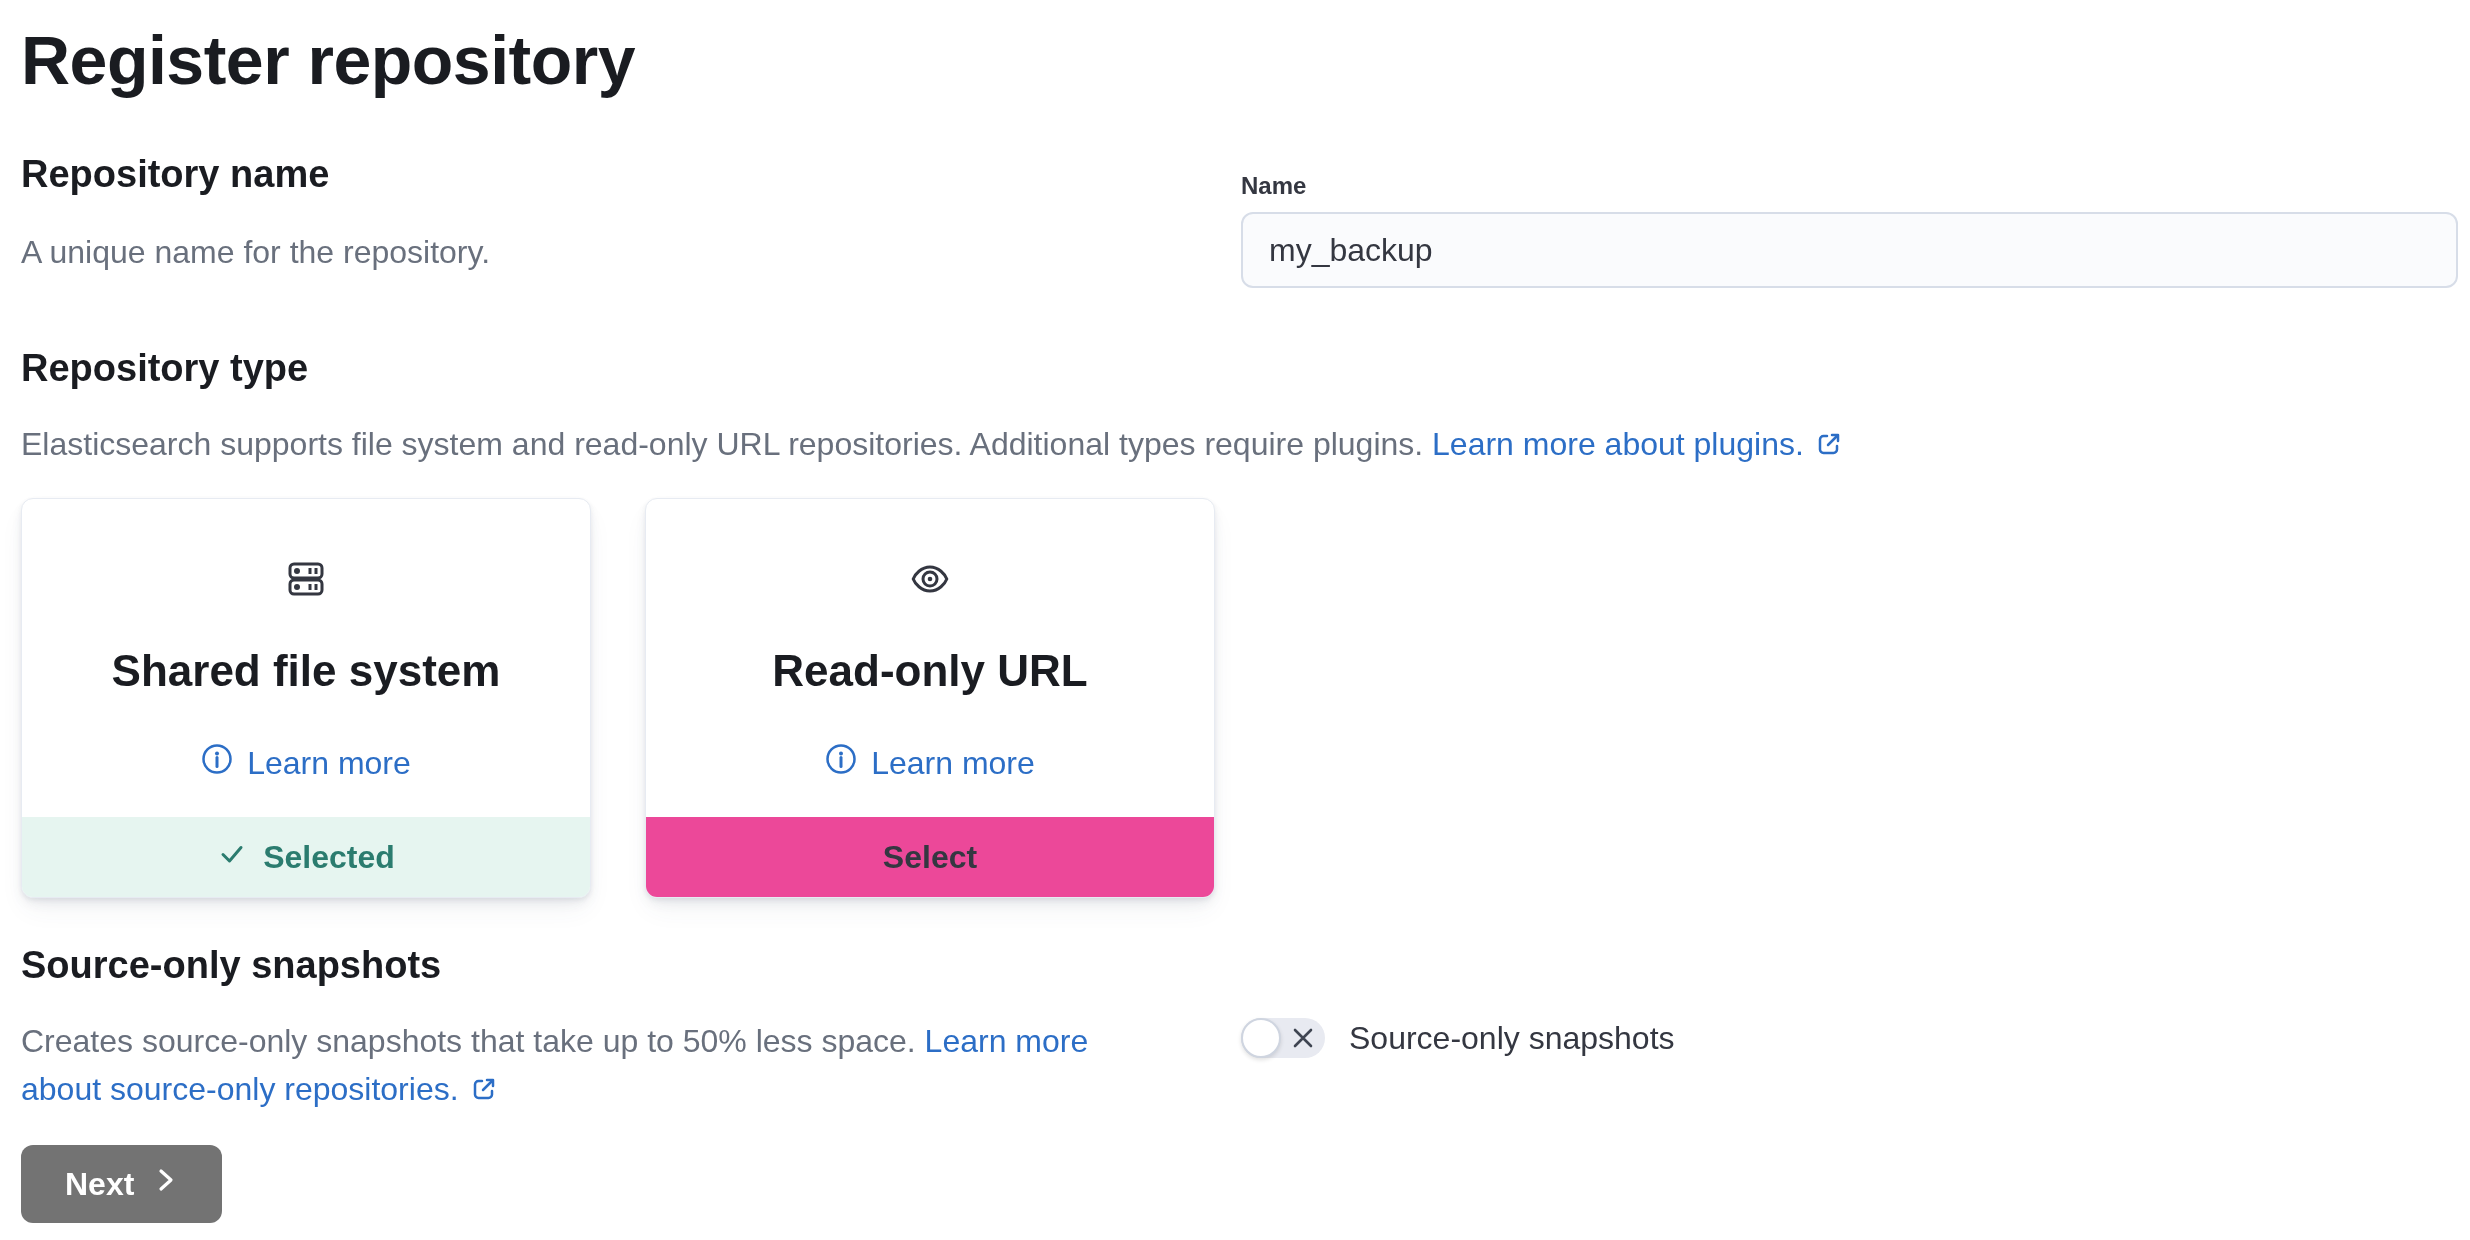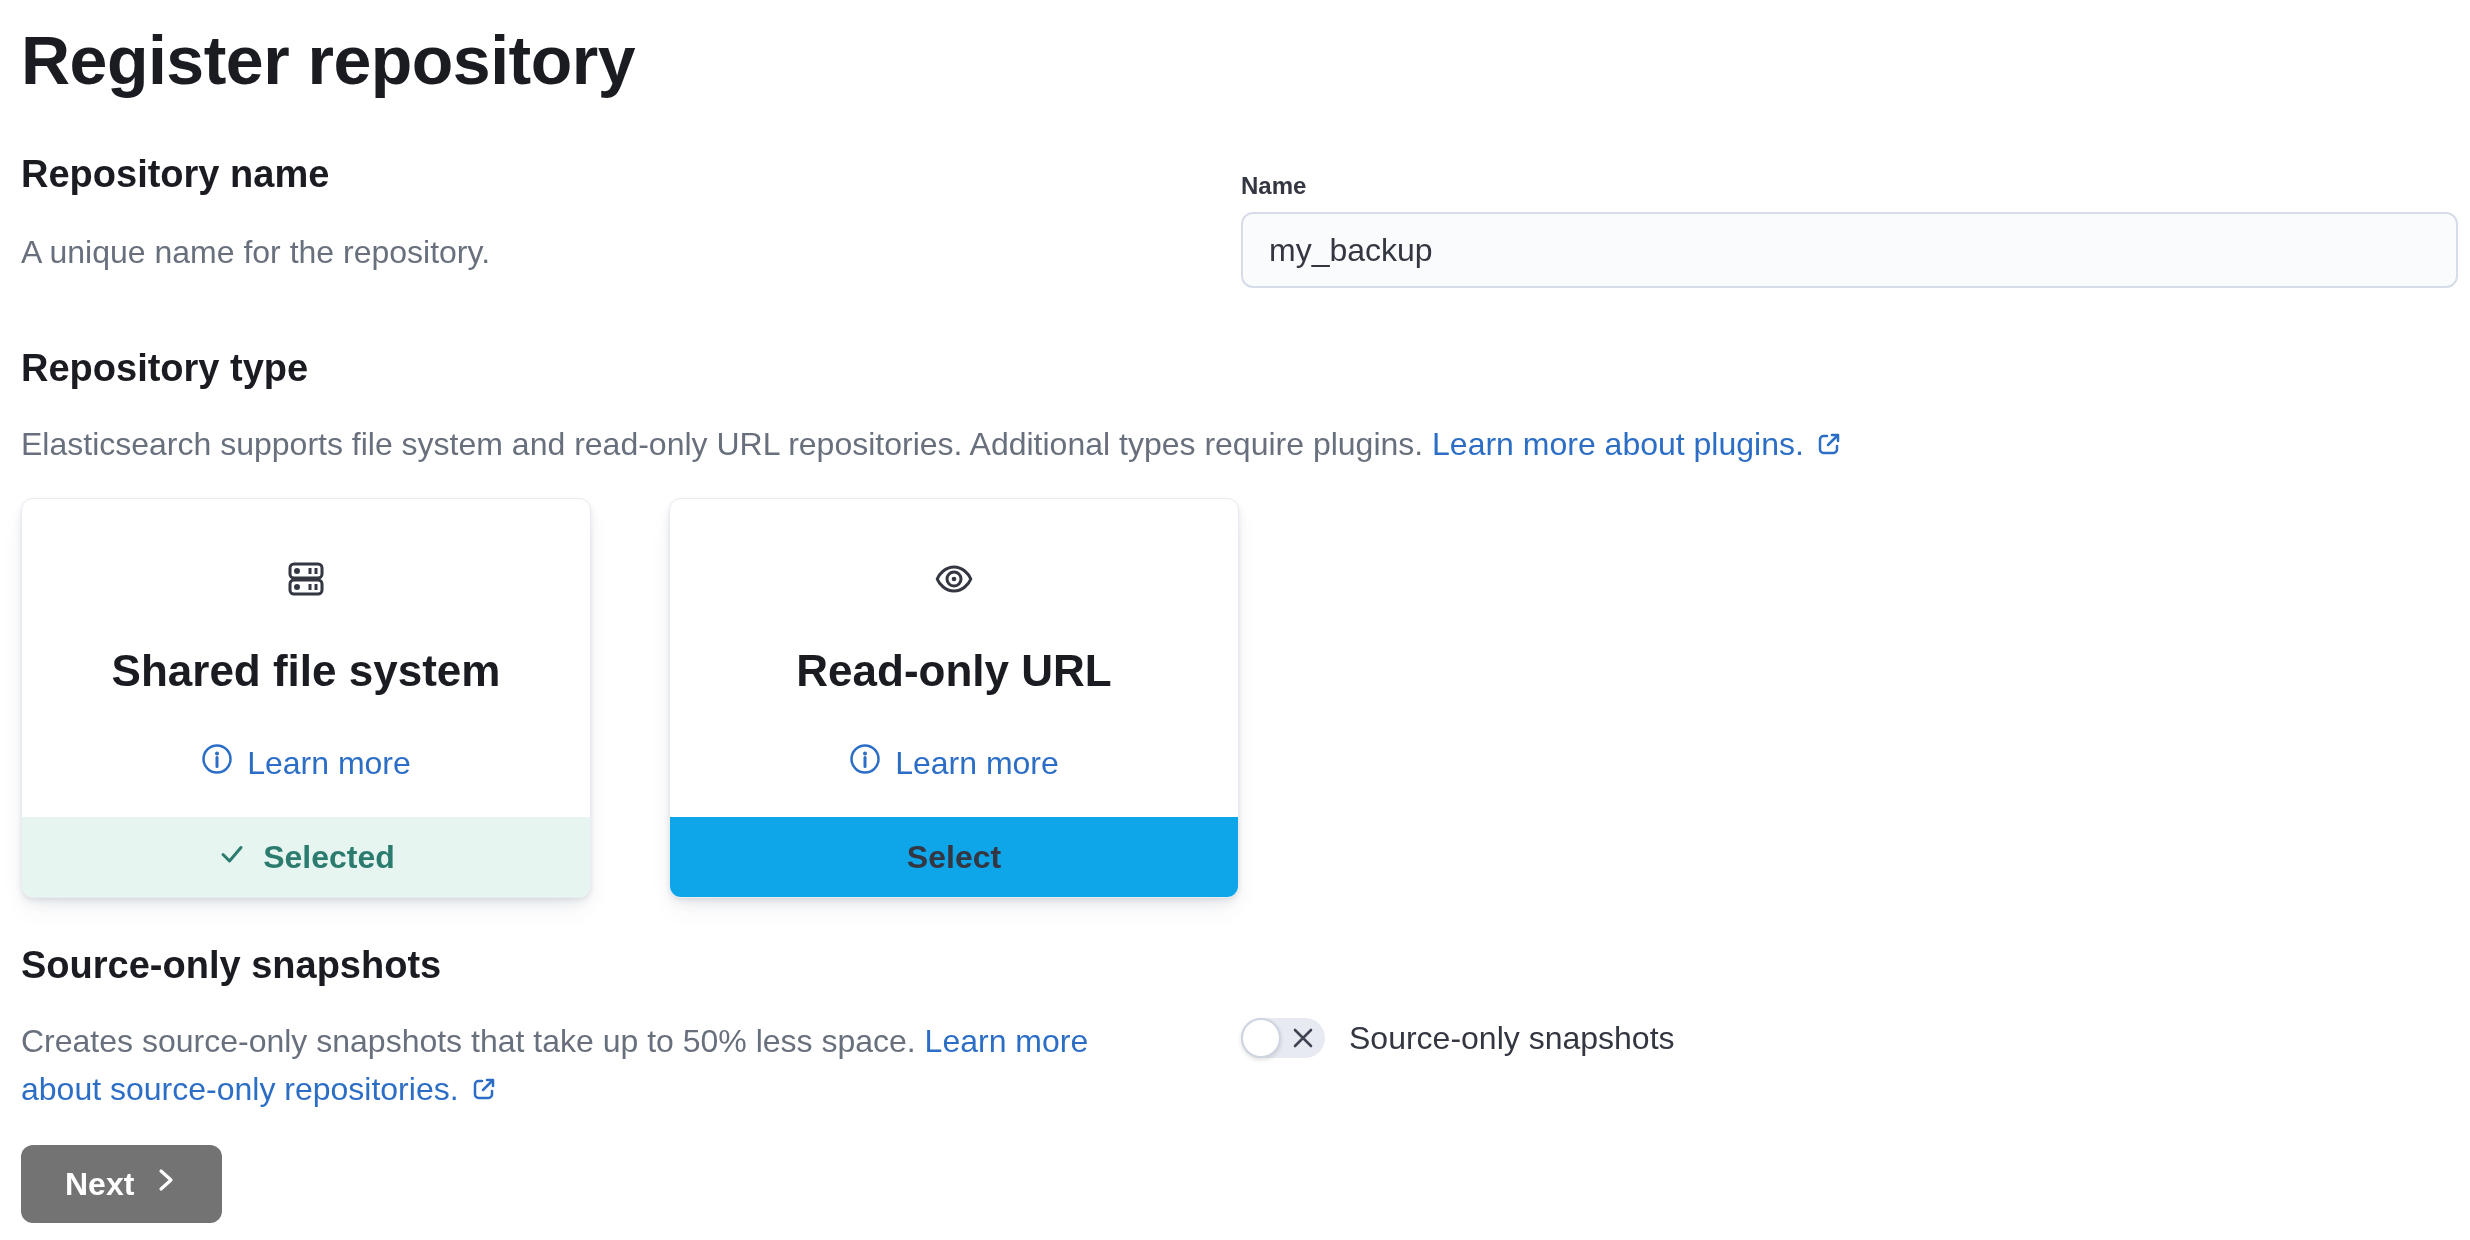--- a/index.html
+++ b/index.html
@@ -31,40 +31,40 @@
     display: block; margin: 20px 0 10px; font-size: 24px; line-height: 32px;
     font-weight: 700; color: #343741;
   }
   .text-input {
     width: 100%; height: 76px; padding: 0 26px;
     font-family: inherit; font-size: 32px; color: #343741;
     background: #fafbfd; border: 2px solid #d7dde8; border-radius: 12px; outline: none;
   }
 
   .section-full { margin-top: 56px; }
-  .cards { display: flex; gap: 78px; margin-top: 26px; }
+  .cards { display: flex; gap: 54px; margin-top: 26px; }
   .card {
     width: 570px; height: 400px; background: #ffffff;
     border: 1px solid #e7ebf2; border-radius: 12px; overflow: hidden;
     box-shadow: 0 2px 4px rgba(65,78,101,.08), 0 6px 12px -2px rgba(65,78,101,.1), 0 14px 28px -6px rgba(65,78,101,.08);
     display: flex; flex-direction: column; cursor: pointer;
   }
   .card-body { flex: 1; display: flex; flex-direction: column; align-items: center; }
   .card-icon { margin-top: 56px; }
   .card-title { margin-top: 36px; font-size: 44px; line-height: 56px; font-weight: 700; color: #1a1c21; }
   .learn-more {
     margin-top: auto; margin-bottom: 34px; display: flex; align-items: center; gap: 14px;
     font-size: 32px; font-weight: 500; color: #2c6ec6; text-decoration: none; cursor: pointer;
   }
   .card-footer {
     height: 80px; flex: 0 0 80px; display: flex; align-items: center; justify-content: center;
     gap: 16px; font-size: 32px; font-weight: 700;
   }
   .card-footer.selected { background: #e6f5f0; color: #2b7c6f; }
-  .card-footer.unselected { background: #0ea5e9; color: #343741; }
+  .card-footer.unselected { background: #ec4899; color: #343741; }
 
   .switch-row { display: flex; align-items: center; margin-top: 77px; }
   .switch {
     position: relative; width: 84px; height: 40px; border-radius: 20px;
     background: #e8eaf1; border: none; padding: 0; cursor: pointer; flex: 0 0 84px;
   }
   .switch .knob {
     position: absolute; left: 0; top: 0; width: 40px; height: 40px; border-radius: 50%;
     background: #ffffff; border: 2px solid #cfd5e0; box-shadow: 0 2px 4px rgba(0,0,0,.12);
   }

